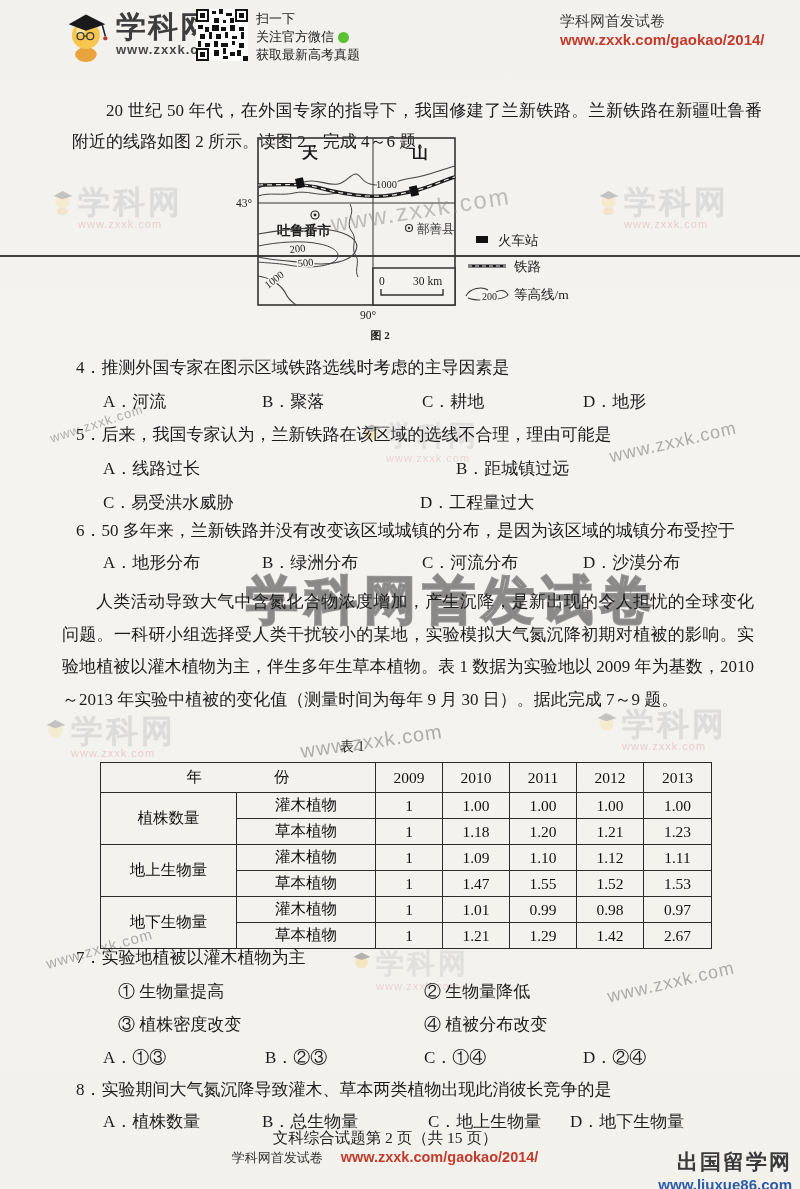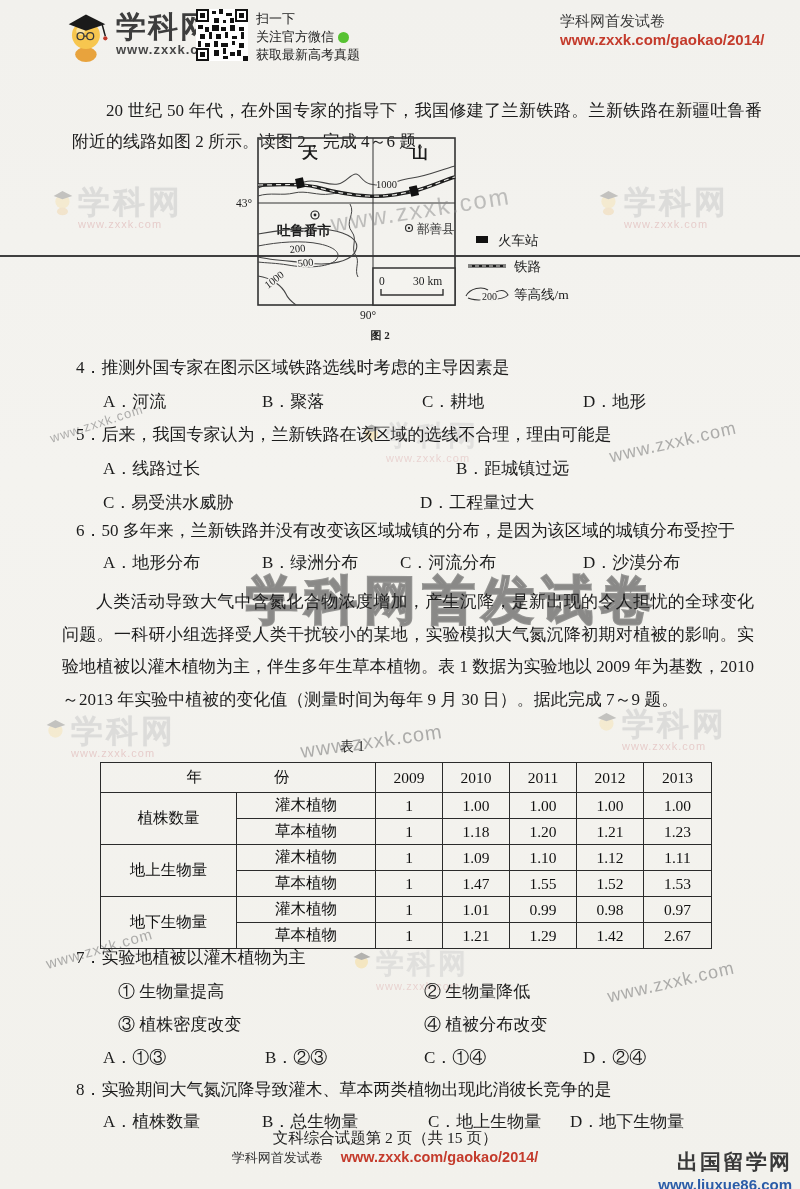--- a/index.html
+++ b/index.html
@@ -245,21 +245,21 @@
   </div>
   <div class="abs wm wm-diag z1" style="left:608px;top:432px;transform:rotate(-13deg);">www.zxxk.com</div>
   <span class="opt z2" style="left:103px;top:457px;">A．线路过长</span>
   <span class="opt z2" style="left:432px;top:457px;margin-left:24px;">B．距城镇过远</span>
   <span class="opt z2" style="left:103px;top:491px;">C．易受洪水威胁</span>
   <span class="opt z2" style="left:420px;top:491px;">D．工程量过大</span>
 
   <div class="abs qline z2" style="left:76px;top:519px;"><span>6．</span><span>50 多年来，兰新铁路并没有改变该区域城镇的分布，是因为该区域的城镇分布受控于</span></div>
   <span class="opt z2" style="left:103px;top:551px;">A．地形分布</span>
   <span class="opt z2" style="left:262px;top:551px;">B．绿洲分布</span>
-  <span class="opt z2" style="left:400px;top:551px;">C．河流分布</span>
+  <span class="opt z2" style="left:422px;top:551px;">C．河流分布</span>
   <span class="opt z2" style="left:583px;top:551px;">D．沙漠分布</span>
 
   <div class="abs wm wm-big z1" style="left:246px;top:566px;">学科网首发试卷</div>
   <div class="abs para indent z2" style="left:62px;top:586px;width:692px;line-height:32.5px;">人类活动导致大气中含氮化合物浓度增加，产生沉降，是新出现的令人担忧的全球变化问题。一科研小组选择受人类干扰较小的某地，实验模拟大气氮沉降初期对植被的影响。实验地植被以灌木植物为主，伴生多年生草本植物。表 1 数据为实验地以 2009 年为基数，2010～2013 年实验中植被的变化值（测量时间为每年 9 月 30 日）。据此完成 7～9 题。</div>
 
   <div class="abs wm wm-logo z1" style="left:45px;top:715px;">
     <svg width="22" height="30" viewBox="0 0 40 52" opacity="0.55">
       <circle cx="19" cy="27" r="13" fill="#f7d98d"></circle>
         <polygon points="3,17 19,8 37,17 19,23" fill="#555"></polygon>
       </svg>

